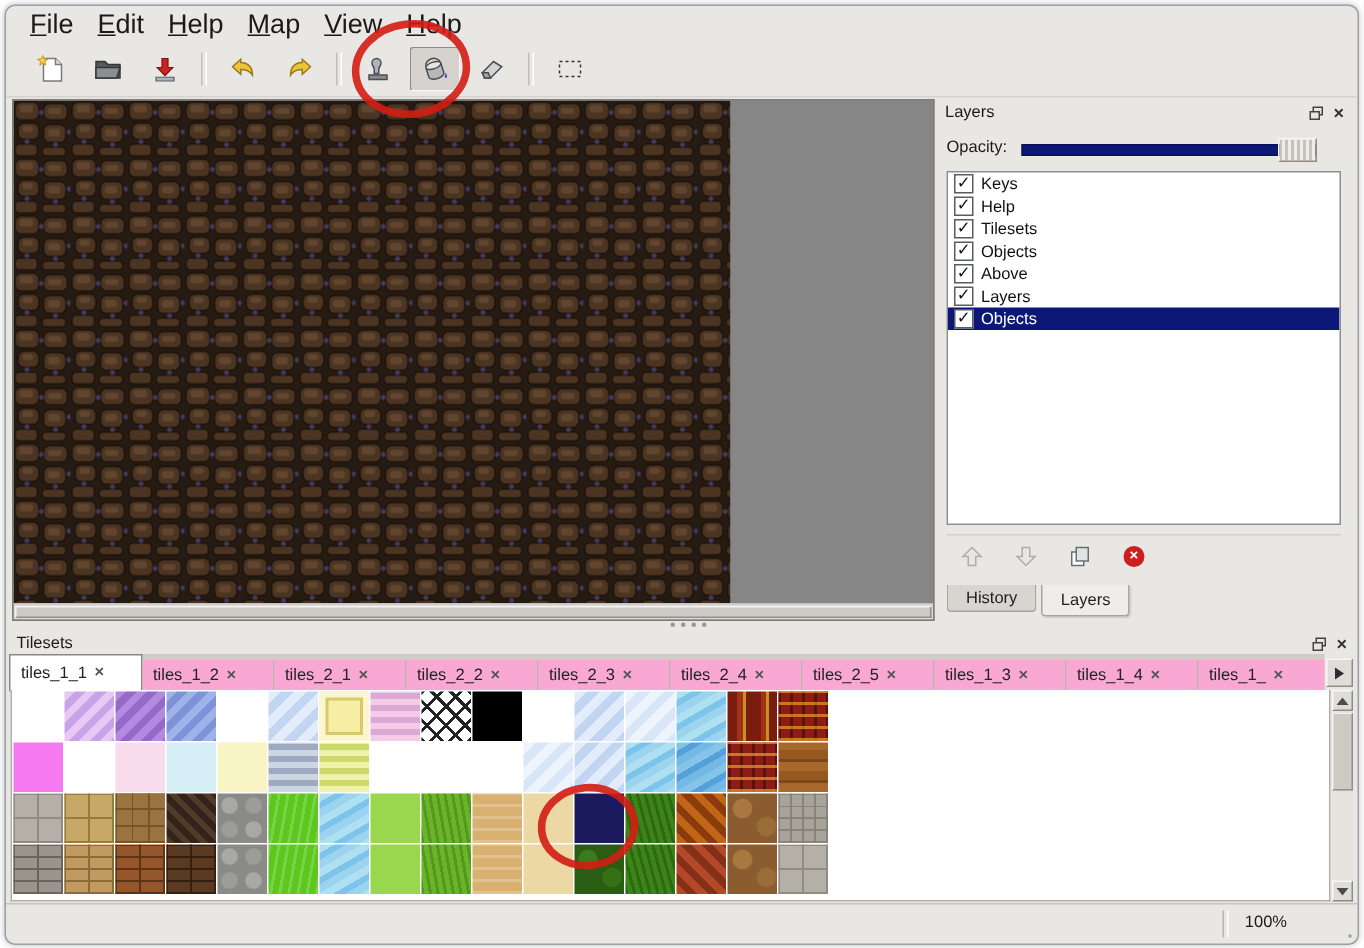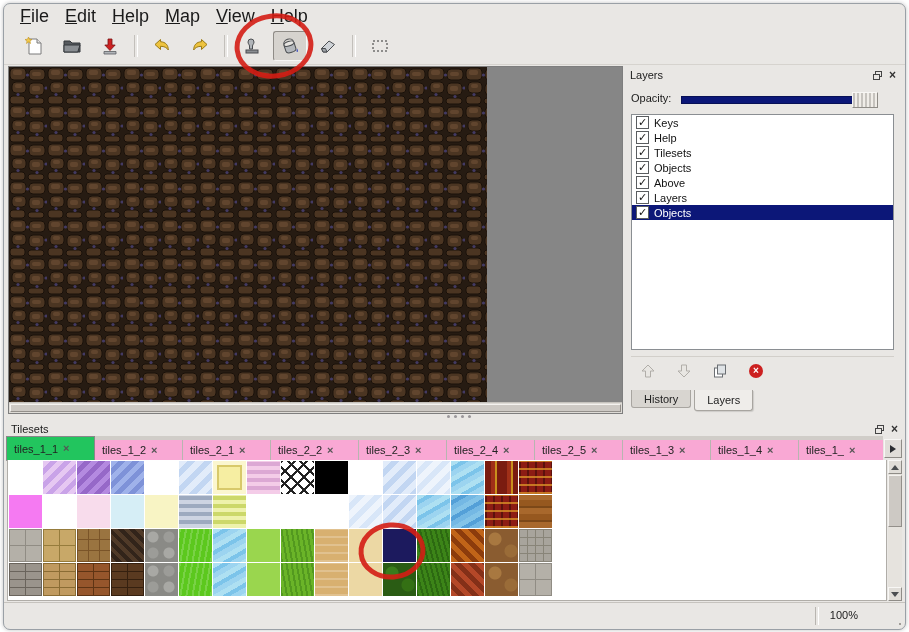--- a/index.html
+++ b/index.html
@@ -55,21 +55,21 @@
   
   .splitter-h{position:absolute;left:0;right:0;top:408px;height:8px;}
   .grip{position:absolute;left:443px;top:3px;width:3px;height:3px;border-radius:50%;background:#9a979a;
     box-shadow:7px 0 0 #9a979a,14px 0 0 #9a979a,21px 0 0 #9a979a;}
   
   .tilesets-panel{position:absolute;left:2px;right:2px;top:416px;height:182px;}
   .ts-tabs{position:absolute;left:0;top:16px;right:20px;height:24px;display:flex;align-items:flex-end;
     background:#d0cdc8;border-bottom:1px solid #9a979a;overflow:hidden;}
   .ts-tab{flex:0 0 auto;width:73px;height:20px;display:flex;align-items:center;padding:0 7px;
     font-size:11px;color:#222;border-right:1px solid #b8b5b0;background:#f9a8d4;white-space:nowrap;overflow:hidden;}
-  .ts-tab.active{background:#22c55e;height:23px;border:1px solid #8a878a;border-bottom:none;font-weight:normal;}
+  .ts-tab.active{background:#ffffff;height:23px;border:1px solid #8a878a;border-bottom:none;font-weight:normal;}
   .ts-label{overflow:hidden;text-overflow:clip;}
   .ts-close{margin-left:5px;color:#555;font-weight:bold;font-size:11px;line-height:9px;flex:none;}
   .ts-arrow{position:absolute;right:1px;top:19px;width:18px;height:19px;background:#e0ddd8;
     border:1px solid;border-color:#f8f7f5 #8f8c87 #8f8c87 #f8f7f5;display:flex;align-items:center;justify-content:center;padding:0;}
   .tri-right{width:0;height:0;border-top:4px solid transparent;border-bottom:4px solid transparent;border-left:6px solid #2a2d30;}
   .tri-up{width:0;height:0;border-left:4px solid transparent;border-right:4px solid transparent;border-bottom:5px solid #4a4d50;}
   .tri-down{width:0;height:0;border-left:4px solid transparent;border-right:4px solid transparent;border-top:5px solid #4a4d50;}
   .palette-wrap{position:absolute;left:1px;right:16px;top:40px;bottom:1px;background:#ffffff;
     border:1px solid #b0ada8;border-top:none;overflow:hidden;}
   .palette{display:grid;grid-template-columns:repeat(16,33px);grid-auto-rows:33px;gap:1px;padding:1px;background:#fff;}

